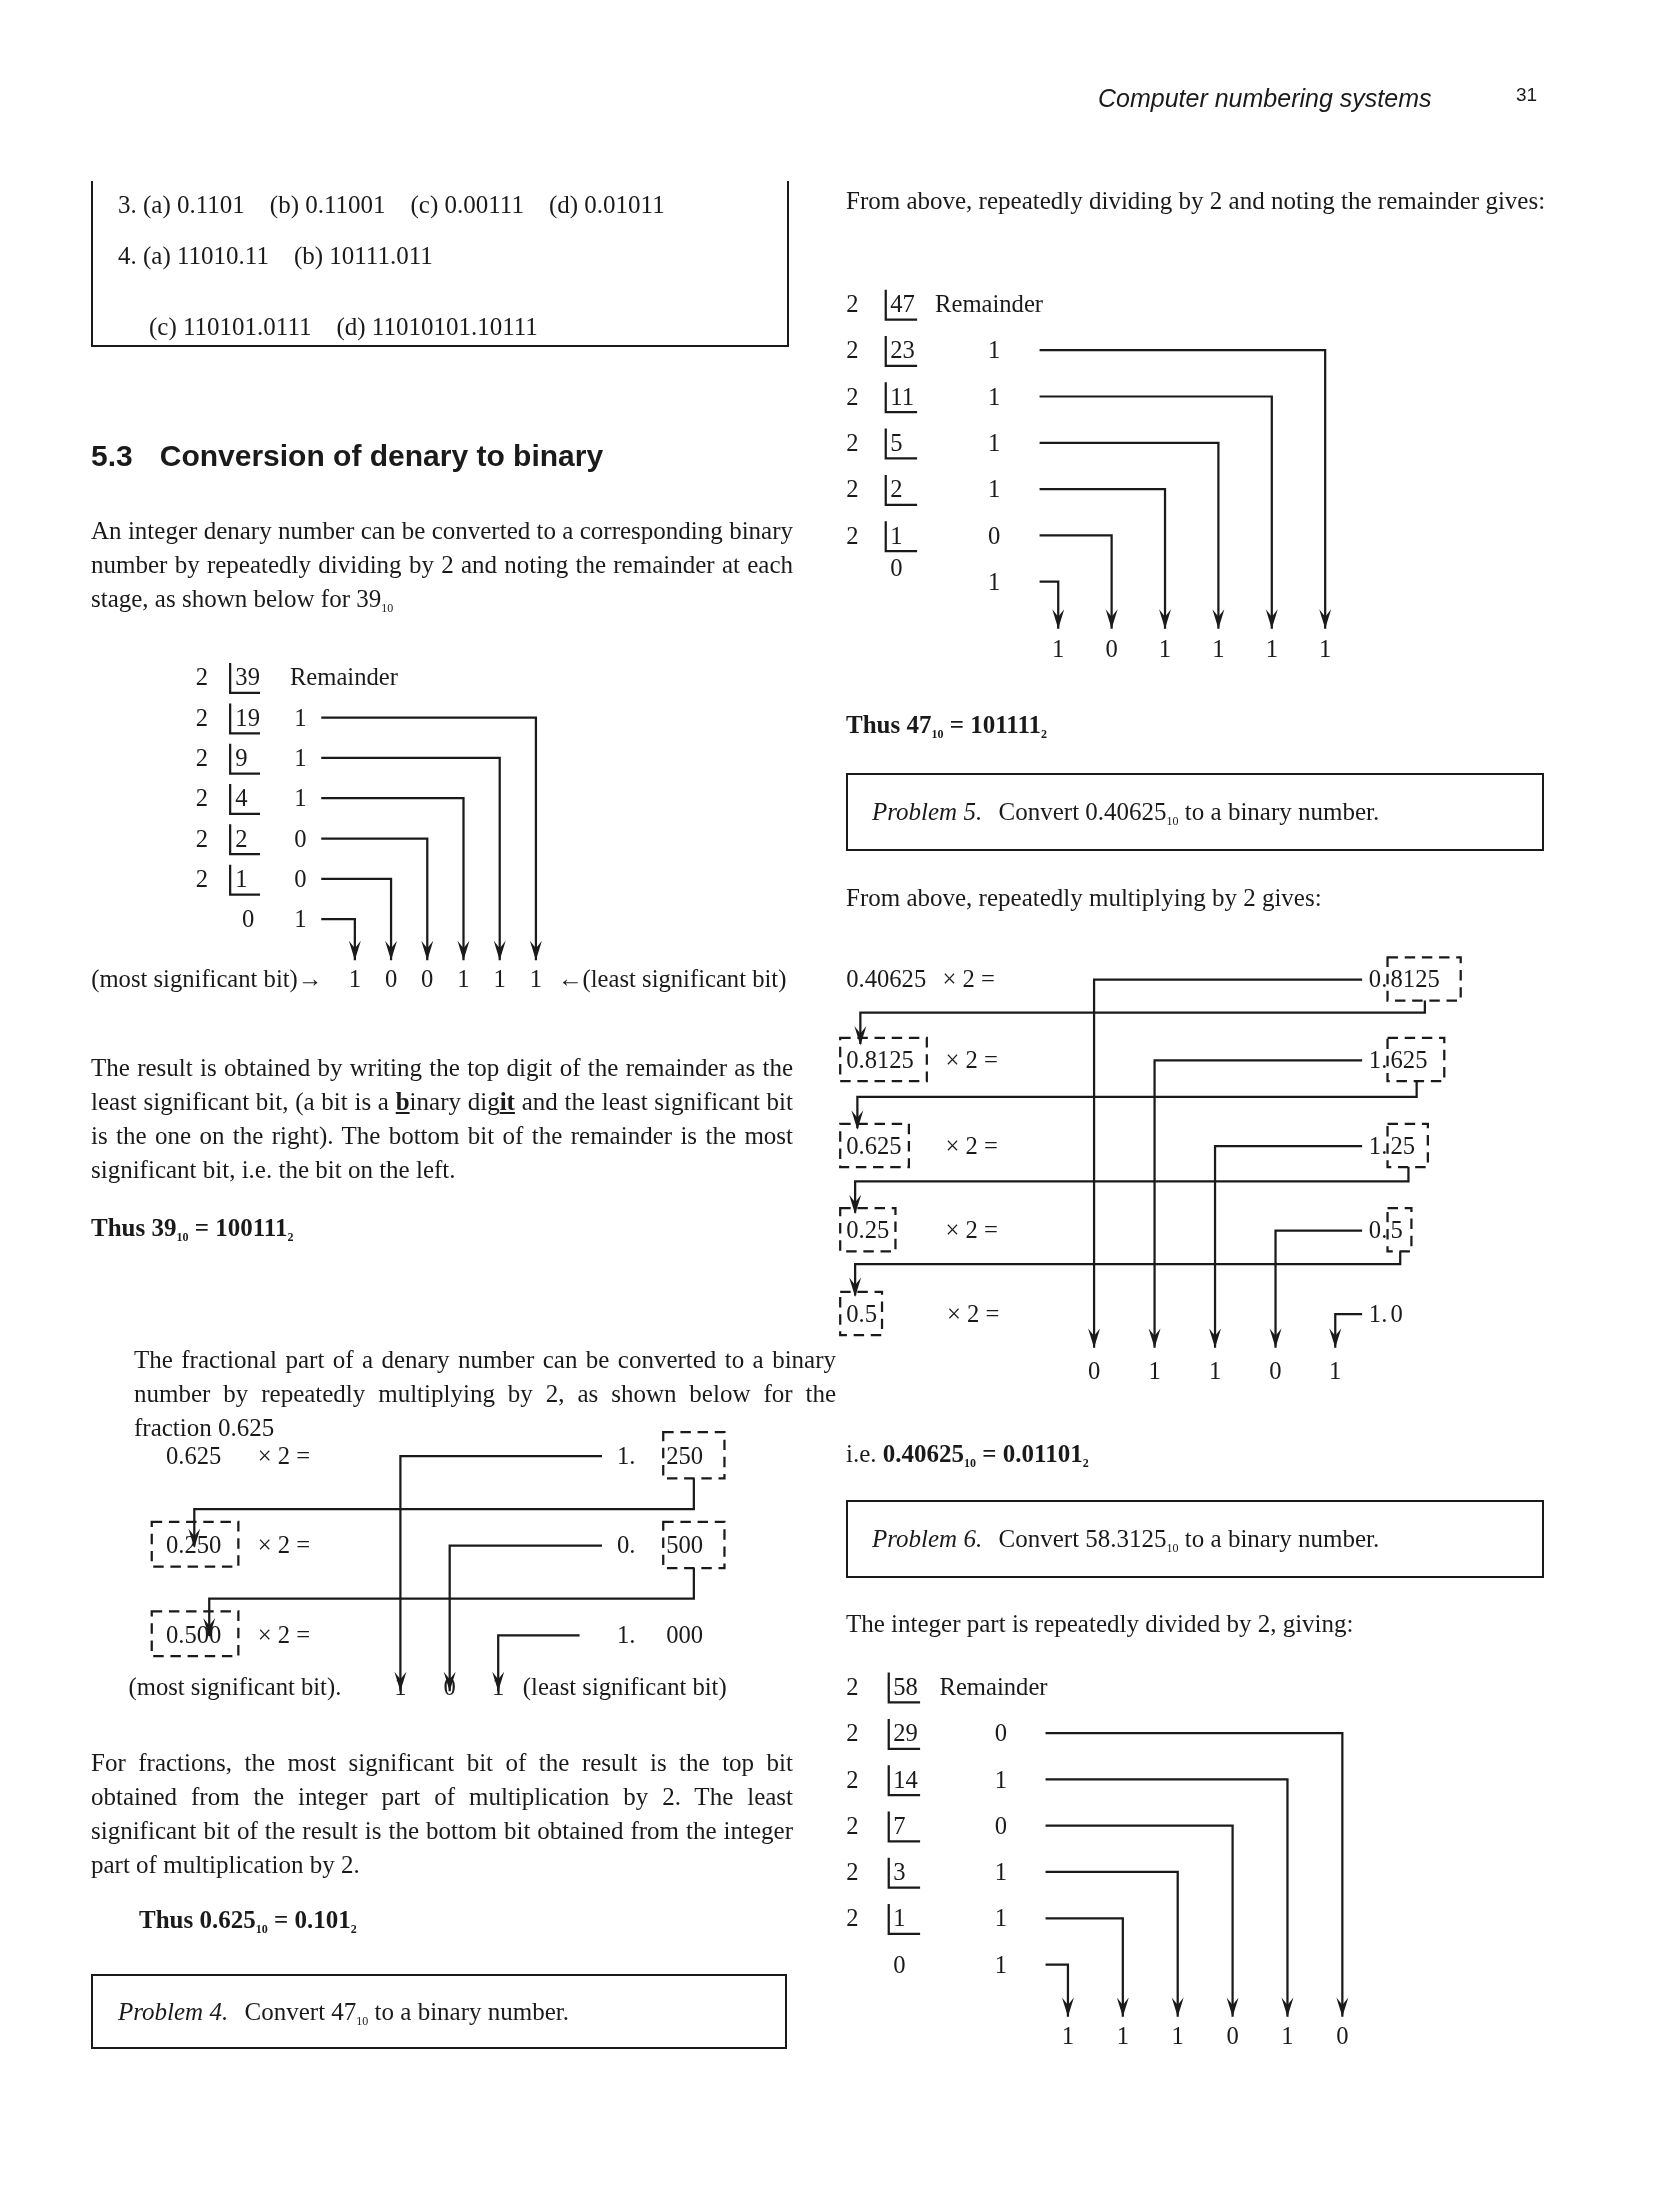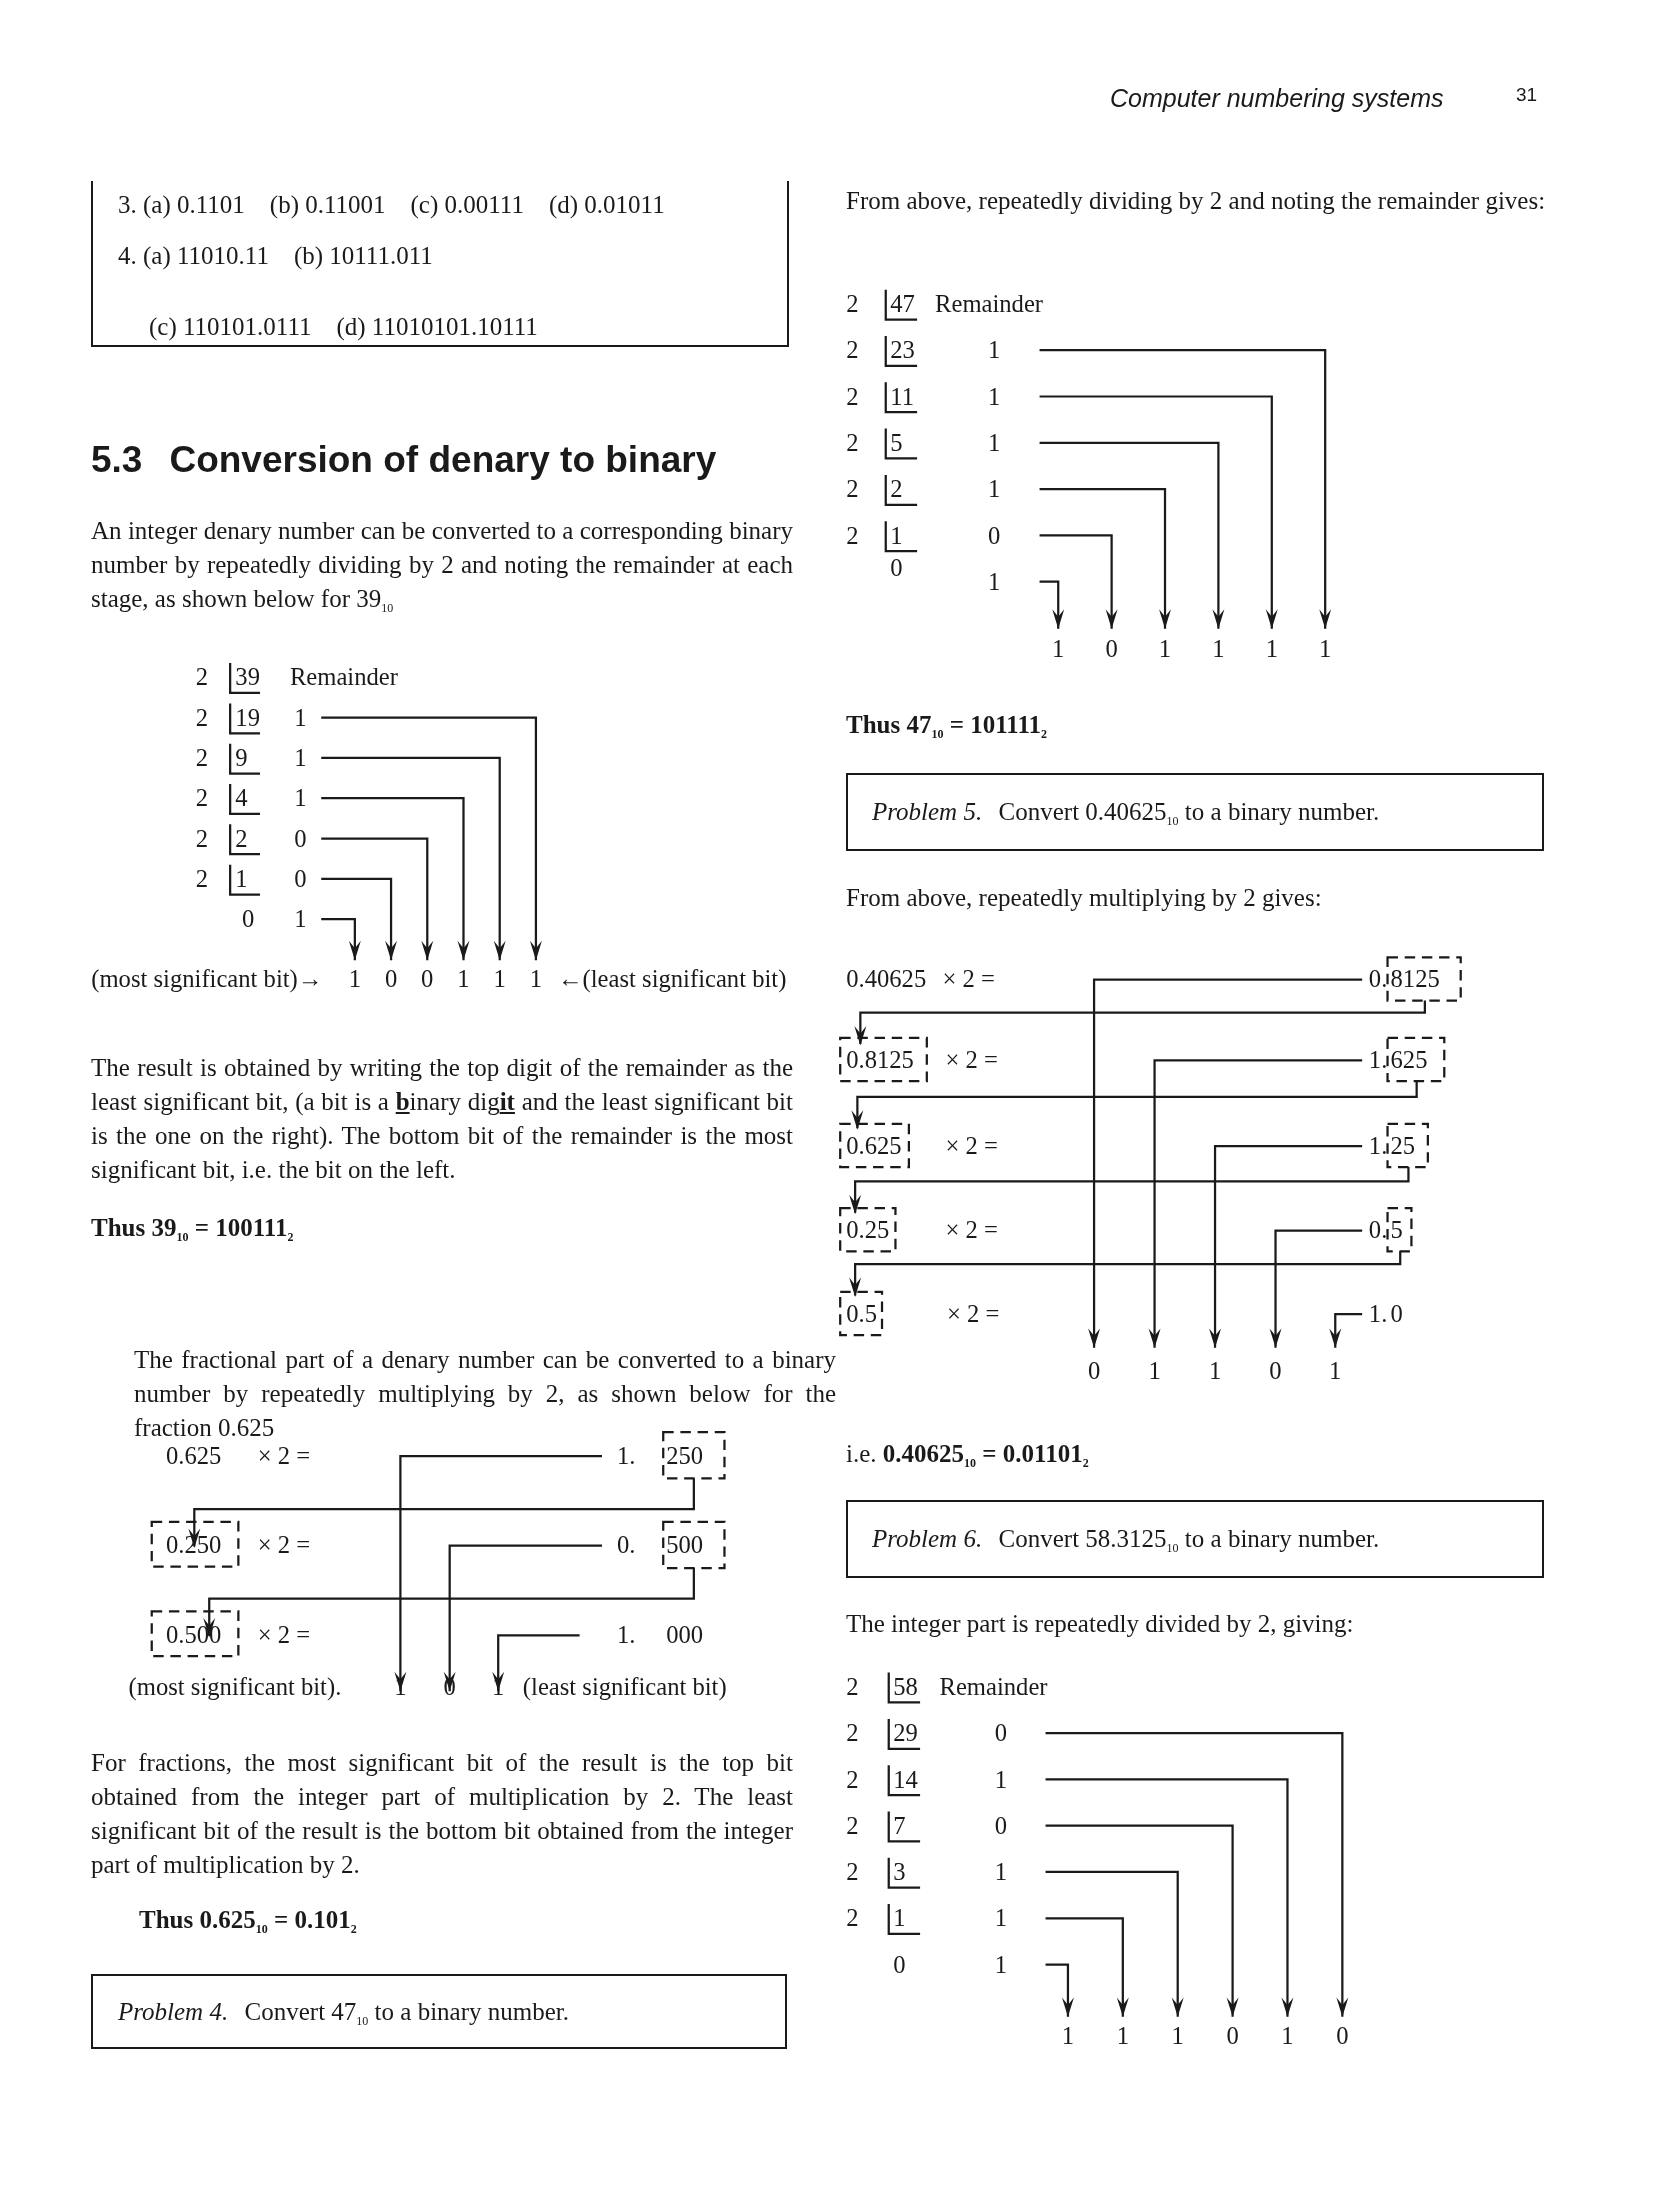--- a/index.html
+++ b/index.html
@@ -4,36 +4,36 @@
 <style>
   html,body{margin:0;padding:0;background:#fff;}
   body{width:1658px;height:2205px;position:relative;overflow:hidden;color:#1a1a1a;
        font-family:"Liberation Serif","DejaVu Serif",serif;}
   .abs{position:absolute;}
   .sans{font-family:"Liberation Sans","DejaVu Sans",sans-serif;}
   .txt{font-size:25px;line-height:33px;}
   .para{font-size:25px;line-height:34px;text-align:justify;text-align-last:left;}
   .header{font-style:italic;font-size:25px;}
   .pnum{font-size:19px;}
-  .h2{font-weight:bold;font-size:37px;}
+  .h2{font-weight:bold;font-size:30px;}
   .bold{font-weight:bold;}
   sub{font-size:12px;vertical-align:-4.5px;line-height:0;}
   .box{position:absolute;border:2.2px solid #1a1a1a;box-sizing:border-box;}
   .boxlr{position:absolute;border:2.2px solid #1a1a1a;border-top:none;box-sizing:border-box;}
   svg{position:absolute;left:0;top:0;overflow:visible;}
   svg text{font-family:"Liberation Serif","DejaVu Serif",serif;font-size:33px;fill:#1a1a1a;}
   .ln{stroke:#1a1a1a;stroke-width:3;fill:none;}
   .dash{stroke:#1a1a1a;stroke-width:3;fill:none;stroke-dasharray:14 9;}
   .u{text-decoration:underline;font-weight:bold;}
   .it{font-style:italic;}
 </style>
 </head>
 <body>
 
-<div class="abs sans header" style="left:1098px;top:84px;margin-left:12px;">
+<div class="abs sans header" style="left:1098px;top:84px;">
   <span>Computer numbering systems</span>
 </div>
 <div class="abs sans pnum" style="left:1516px;top:84px;">31</div>
 
 <div class="boxlr" style="left:91px;top:181px;width:698px;height:166px;"></div>
 <div class="abs txt" style="left:118px;top:188px;white-space:pre;">3. (a) 0.1101    (b) 0.11001    (c) 0.00111    (d) 0.01011</div>
 <div class="abs txt" style="left:118px;top:239px;white-space:pre;">4. (a) 11010.11    (b) 10111.011</div>
 <div class="abs txt" style="left:149px;top:290px;white-space:pre;margin-top:20px;">(c) 110101.0111    (d) 11010101.10111</div>
 
 <div class="abs sans h2" style="left:91px;top:439px;">

